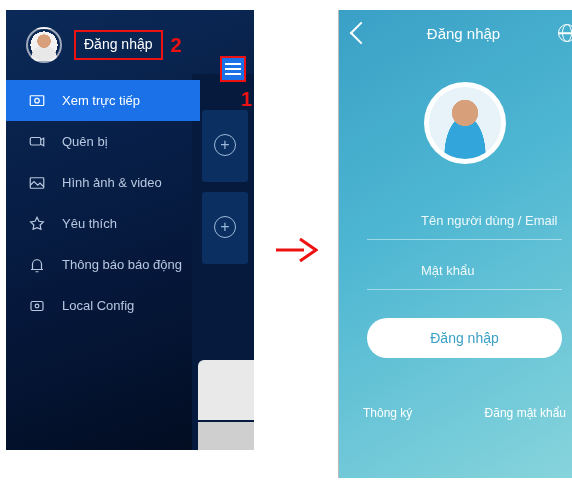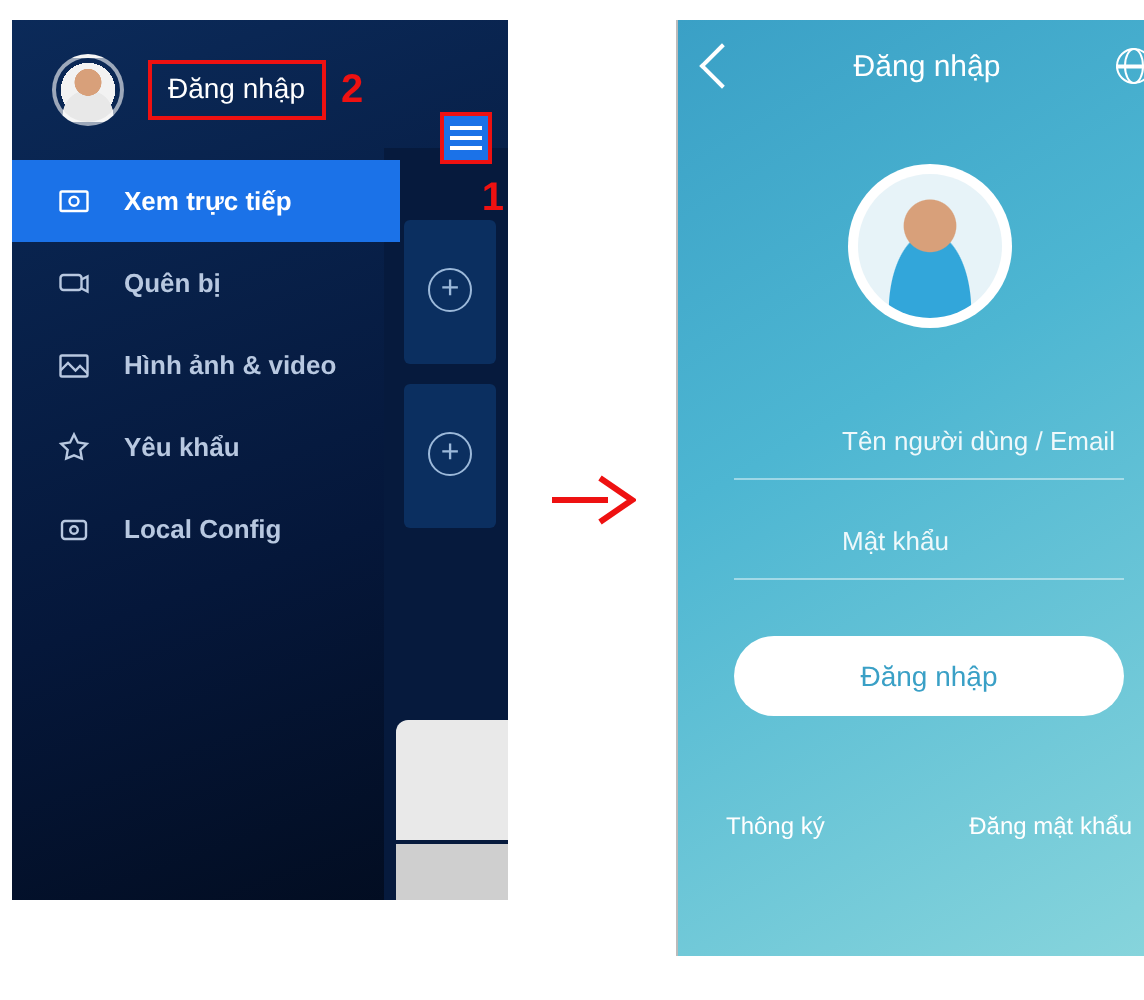--- a/index.html
+++ b/index.html
@@ -20,21 +20,21 @@
   
   .bg-tiles { position: absolute; right: 0; top: 64px; width: 62px; height: 376px; background: #061a3d; }
   .tile { position: absolute; right: 6px; width: 46px; height: 72px; background: #0b2f60; border-radius: 3px; }
   .tile.t1 { top: 36px; } .tile.t2 { top: 118px; }
   .plus { position: absolute; right: 18px; width: 22px; height: 22px; border: 1.5px solid #9cb9da; border-radius: 50%; display: flex; align-items: center; justify-content: center; color: #9cb9da; font-size: 16px; }
   .plus.p1 { top: 60px; } .plus.p2 { top: 142px; }
   .bottom-strip { position: absolute; right: 0; bottom: 30px; width: 56px; height: 60px; background: #e9e9e9; border-top-left-radius: 6px; }
   .bottom-strip2 { position: absolute; right: 0; bottom: 0; width: 56px; height: 28px; background: #cfcfcf; }
 
   
-  .menu { position: absolute; left: 0; top: 70px; width: 194px; font-weight: bold; }
+  .menu { position: absolute; left: 0; top: 70px; width: 194px; }
   .mi { height: 41px; display: flex; align-items: center; padding-left: 22px; color: #b8c8e0; font-size: 13px; gap: 16px; cursor: pointer; }
   .mi.active { background: #1b72e8; color: #fff; }
   .mi .ico { width: 18px; height: 18px; display: flex; align-items: center; justify-content: center; flex: none; }
   svg { display: block; }
 
   
   .arrow-wrap { flex: 0 0 34px; align-self: center; display: flex; align-items: center; justify-content: center; }
   .arrow-svg { width: 44px; height: 30px; }
 
   
@@ -108,21 +108,29 @@
           </svg>
         </span>
         <span>Hình ảnh &amp; video</span>
       </div>
       <div class="mi">
         <span class="ico">
           <svg width="18" height="18" viewBox="0 0 24 24" fill="none" stroke="currentColor" stroke-width="1.6">
             <path d="M12 3l2.6 5.3 5.9.9-4.3 4.1 1 5.8L12 16.9 6.8 19.1l1-5.8L3.5 9.2l5.9-.9z"></path>
           </svg>
         </span>
-        <span>Yêu khẩu</span>
+        <span>Yêu thích</span>
+      </div>
+      <div class="mi">
+        <span class="ico">
+          <svg width="18" height="18" viewBox="0 0 24 24" fill="none" stroke="currentColor" stroke-width="1.6">
+            <path d="M6 18V11a6 6 0 0 1 12 0v7M4 18h16M10 21h4"></path>
+          </svg>
+        </span>
+        <span>Thông báo báo động</span>
       </div>
       <div class="mi">
         <span class="ico">
           <svg width="18" height="18" viewBox="0 0 24 24" fill="none" stroke="currentColor" stroke-width="1.6">
             <rect x="4" y="6" width="16" height="12" rx="2"></rect>
             <circle cx="12" cy="12" r="2.5"></circle>
           </svg>
         </span>
         <span>Local Config</span>
       </div>

